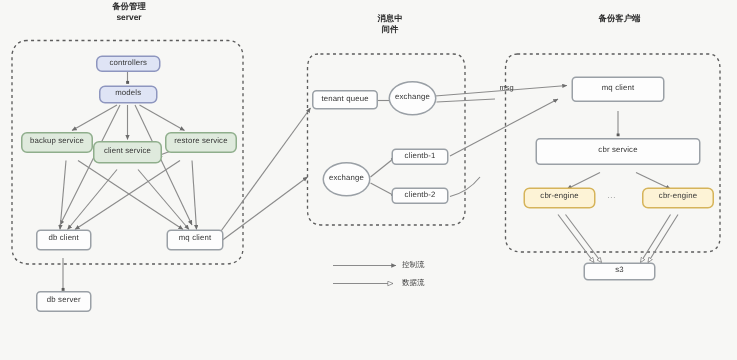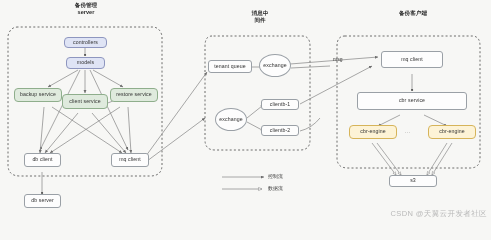--- a/index.html
+++ b/index.html
@@ -178,14 +178,13 @@
   <div class="node yellow" style="left:428px;top:125px;width:48px;height:14px;">cbr-engine</div>
   <div class="dots" style="left:405px;top:128px;">...</div>
 
   <div class="node plain" style="left:389px;top:175px;width:48px;height:12px;">s3</div>
 
   <div class="edge-label" style="left:333px;top:56px;">msg</div>
 
   <div class="legend-label" style="left:268px;top:173px;">控制流</div>
   <div class="legend-label" style="left:268px;top:185px;">数据流</div>
 
-  <div class="watermark">CSDN @天翼云开发者社区</div>
 </div>
 
 </body></html>

